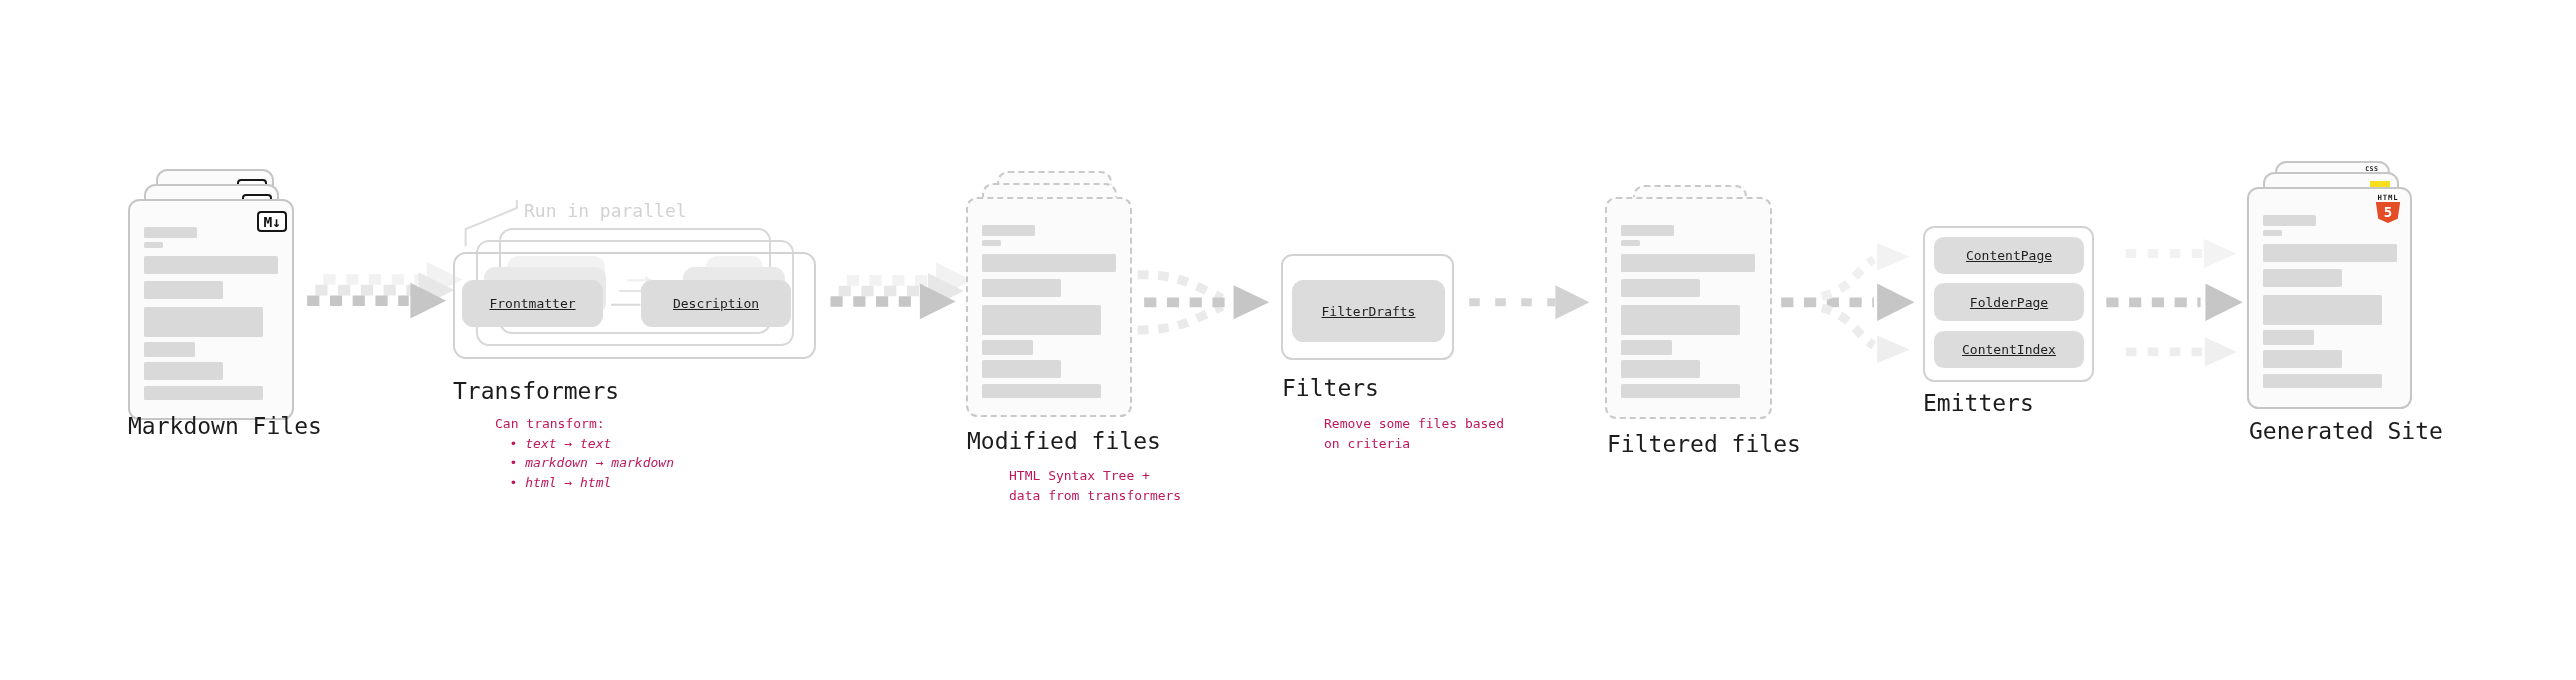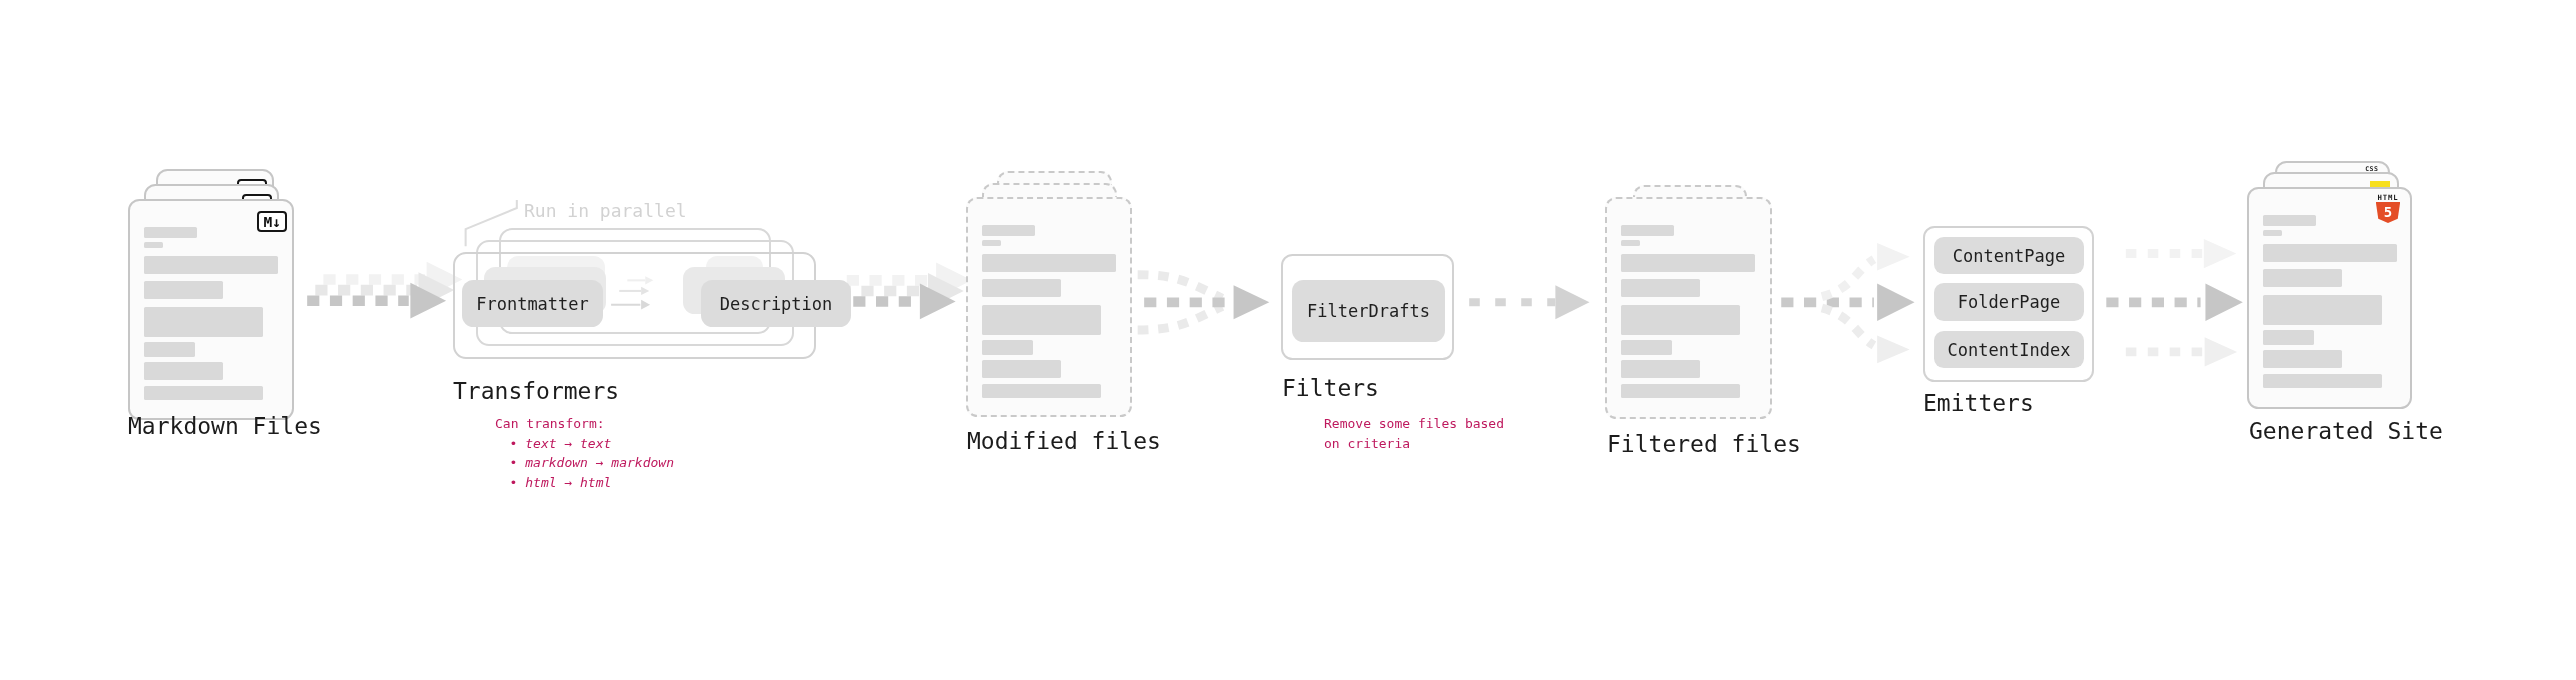--- a/index.html
+++ b/index.html
@@ -9,22 +9,22 @@
   .card{position:absolute;background:#fbfbfb;border-radius:11.4px;box-sizing:border-box;}
   .card.solid{border:2px solid #c6c6c6;}
   .card.dashed{border:2px dashed #c9c9c9;}
   .bar{position:absolute;left:14px;background:#d9d9d9;border-radius:1.6px;}
   .md-badge{position:absolute;top:8.1px;right:4.9px;border:2.4px solid #151515;border-radius:4.1px;
     background:#fff;color:#111;font-weight:bold;font-size:14.6px;line-height:17px;padding:0 4.1px;}
   .card.front-md .md-badge{top:9.8px;}
   .tbox{position:absolute;border:2px solid #d8d8d8;border-radius:13px;background:transparent;box-sizing:border-box;}
   .tbox.front{border-color:#d2d2d2;}
   .obox{position:absolute;border:2px solid #d2d2d2;border-radius:11.4px;background:#fff;box-sizing:border-box;}
-  .pill{position:absolute;background:#dcdcdc;border-radius:11.4px;color:#1f1f1f;font-size:17px;
-    display:flex;align-items:center;justify-content:center;white-space:nowrap;}
+  .pill{position:absolute;background:#dcdcdc;border-radius:11.4px;color:#1f1f1f;font-size:13px;
+    display:flex;align-items:center;justify-content:center;white-space:nowrap;text-decoration:underline;}
   .pill.small{border-radius:9.8px;}
   .gpill{position:absolute;border-radius:11.4px;}
   .g2{background:#e9e9e9;}
   .g3{background:#f2f2f2;}
   .stage-label{position:absolute;font-size:23px;font-weight:500;color:#1c1c1c;white-space:nowrap;line-height:24.4px;}
   .stage-desc{position:absolute;font-size:13px;color:#be185d;white-space:nowrap;margin-left:42px;}
   .stage-desc span{display:block;}
   .stage-desc .indent{padding-left:14.6px;font-style:italic;}
   .parallel-note{position:absolute;font-size:18px;color:#d2d2d2;white-space:nowrap;}
   .html5-logo{position:absolute;top:4.9px;right:9.8px;width:24.4px;text-align:center;}
@@ -100,21 +100,21 @@
   <div class="stage-label" style="left:128px;top:414px">Markdown Files</div>
 
   <div class="tbox" style="left:499px;top:228px;width:272px;height:106px"></div>
   <div class="gpill g3" style="left:507px;top:256px;width:98px;height:46px"></div>
   <div class="gpill g3" style="left:706px;top:256px;width:57px;height:46px"></div>
   <div class="tbox" style="left:476px;top:240px;width:318px;height:106px"></div>
   <div class="gpill g2" style="left:484px;top:267px;width:122px;height:47px"></div>
   <div class="gpill g2" style="left:683px;top:267px;width:102px;height:47px"></div>
   <div class="tbox front" style="left:453px;top:252px;width:363px;height:107px"></div>
   <div class="pill" style="left:462px;top:280px;width:141px;height:47px">Frontmatter</div>
-  <div class="pill" style="left:701px;top:280px;width:150px;height:47px">Description</div>
+  <div class="pill" style="left:641px;top:280px;width:150px;height:47px">Description</div>
   <div class="parallel-note" style="left:524px;top:200px">Run in parallel</div>
   <div class="stage-label" style="left:453px;top:379px">Transformers</div>
   <div class="stage-desc" style="left:453px;top:414px;line-height:19.5px">
     <span>Can transform:</span>
     <span class="indent">• text → text</span>
     <span class="indent">• markdown → markdown</span>
     <span class="indent">• html → html</span>
   </div>
 
   <div class="card dashed" style="left:997px;top:171px;width:115px;height:49px"></div>
@@ -123,20 +123,24 @@
       <div class="bar" style="top: 26px; width: 53px; height: 11.4px;"></div>
       <div class="bar" style="top: 41px; width: 18.7px; height: 5.7px;"></div>
       <div class="bar" style="top: 55px; width: 134px; height: 18px;"></div>
       <div class="bar" style="top: 80px; width: 79px; height: 18px;"></div>
       <div class="bar" style="top: 106px; width: 119px; height: 30px;"></div>
       <div class="bar" style="top: 141px; width: 51px; height: 15.4px;"></div>
       <div class="bar" style="top: 161px; width: 79px; height: 18px;"></div>
       <div class="bar" style="top: 185px; width: 119px; height: 14px;"></div>
     </div>
   <div class="stage-label" style="left:967px;top:429px">Modified files</div>
+  <div class="stage-desc" style="left:967px;top:466px;line-height:20.3px">
+    <span>HTML Syntax Tree +</span>
+    <span>data from transformers</span>
+  </div>
 
   <div class="obox" style="left:1281px;top:254px;width:173px;height:106px"></div>
   <div class="pill" style="left:1292px;top:280px;width:153px;height:62px">FilterDrafts</div>
   <div class="stage-label" style="left:1282px;top:376px">Filters</div>
   <div class="stage-desc" style="left:1282px;top:414px;line-height:20.3px">
     <span>Remove some files based</span>
     <span>on criteria</span>
   </div>
 
   <div class="card dashed" style="left:1633px;top:185px;width:114px;height:41px"></div>

